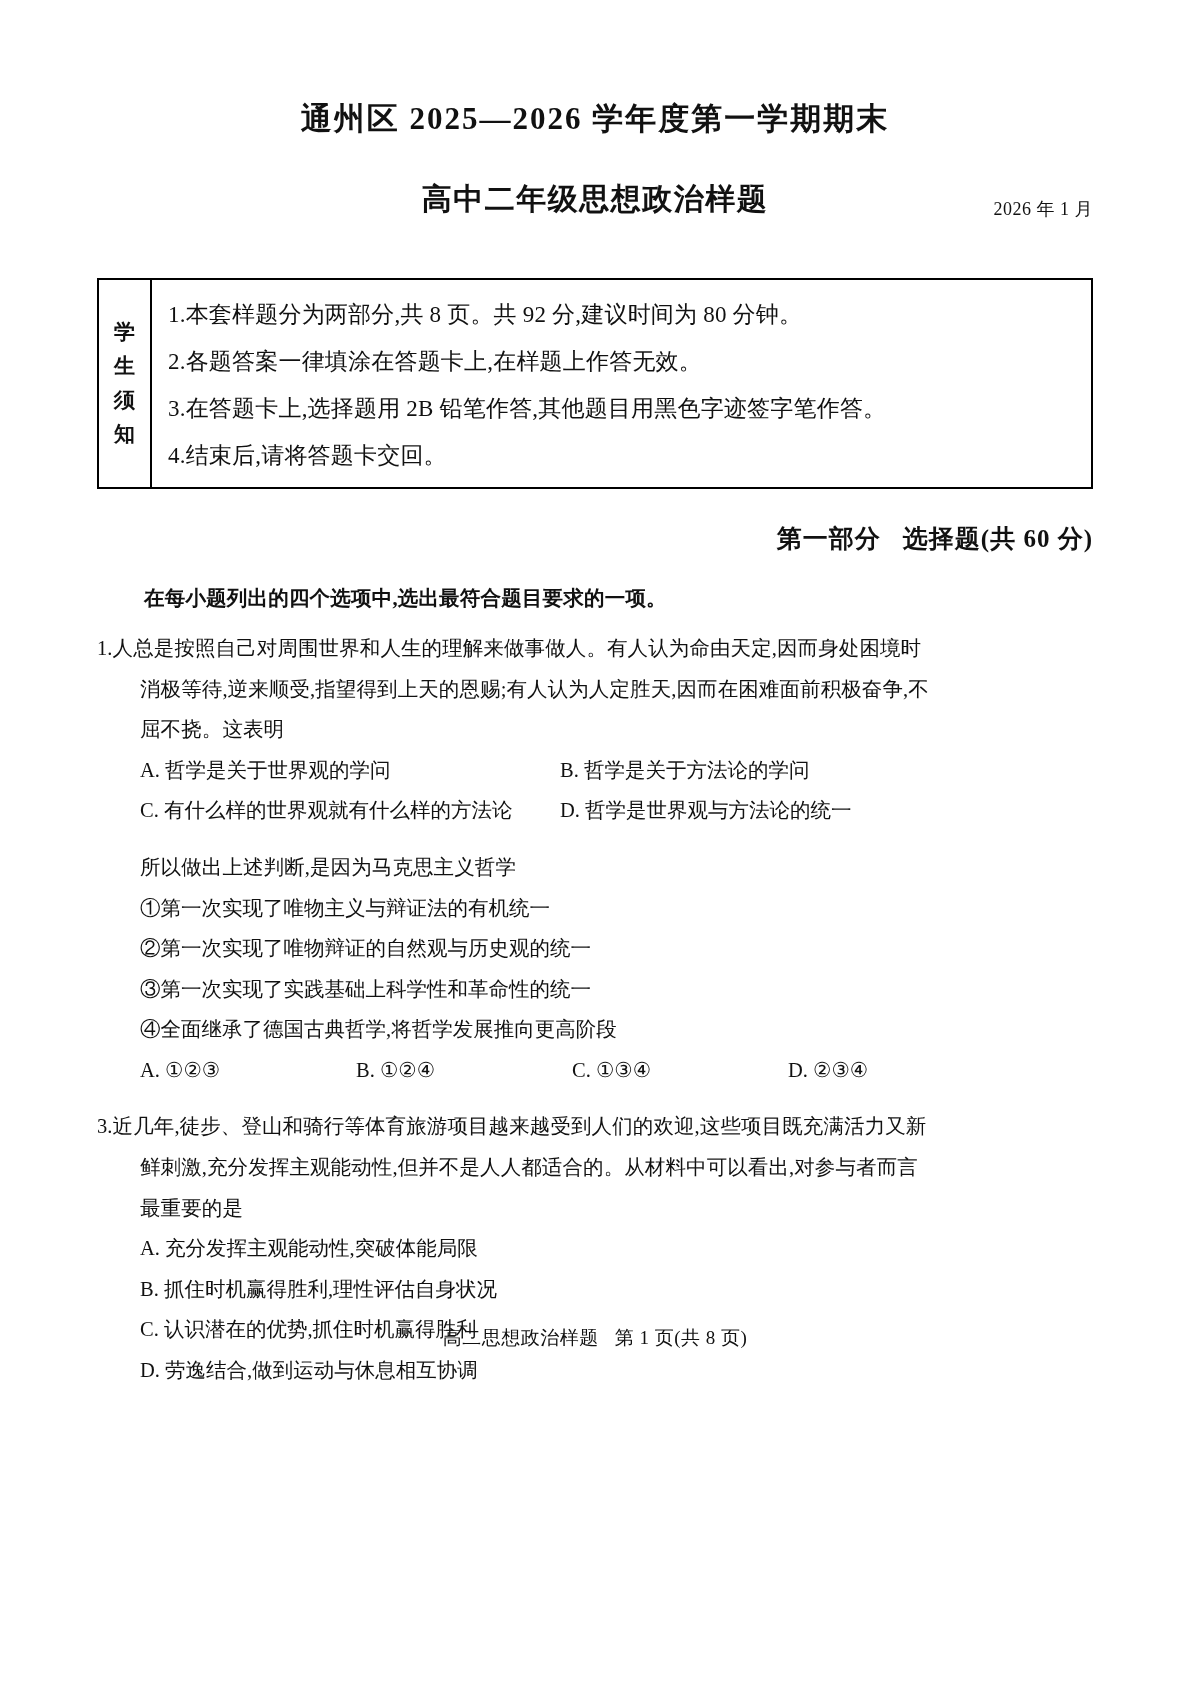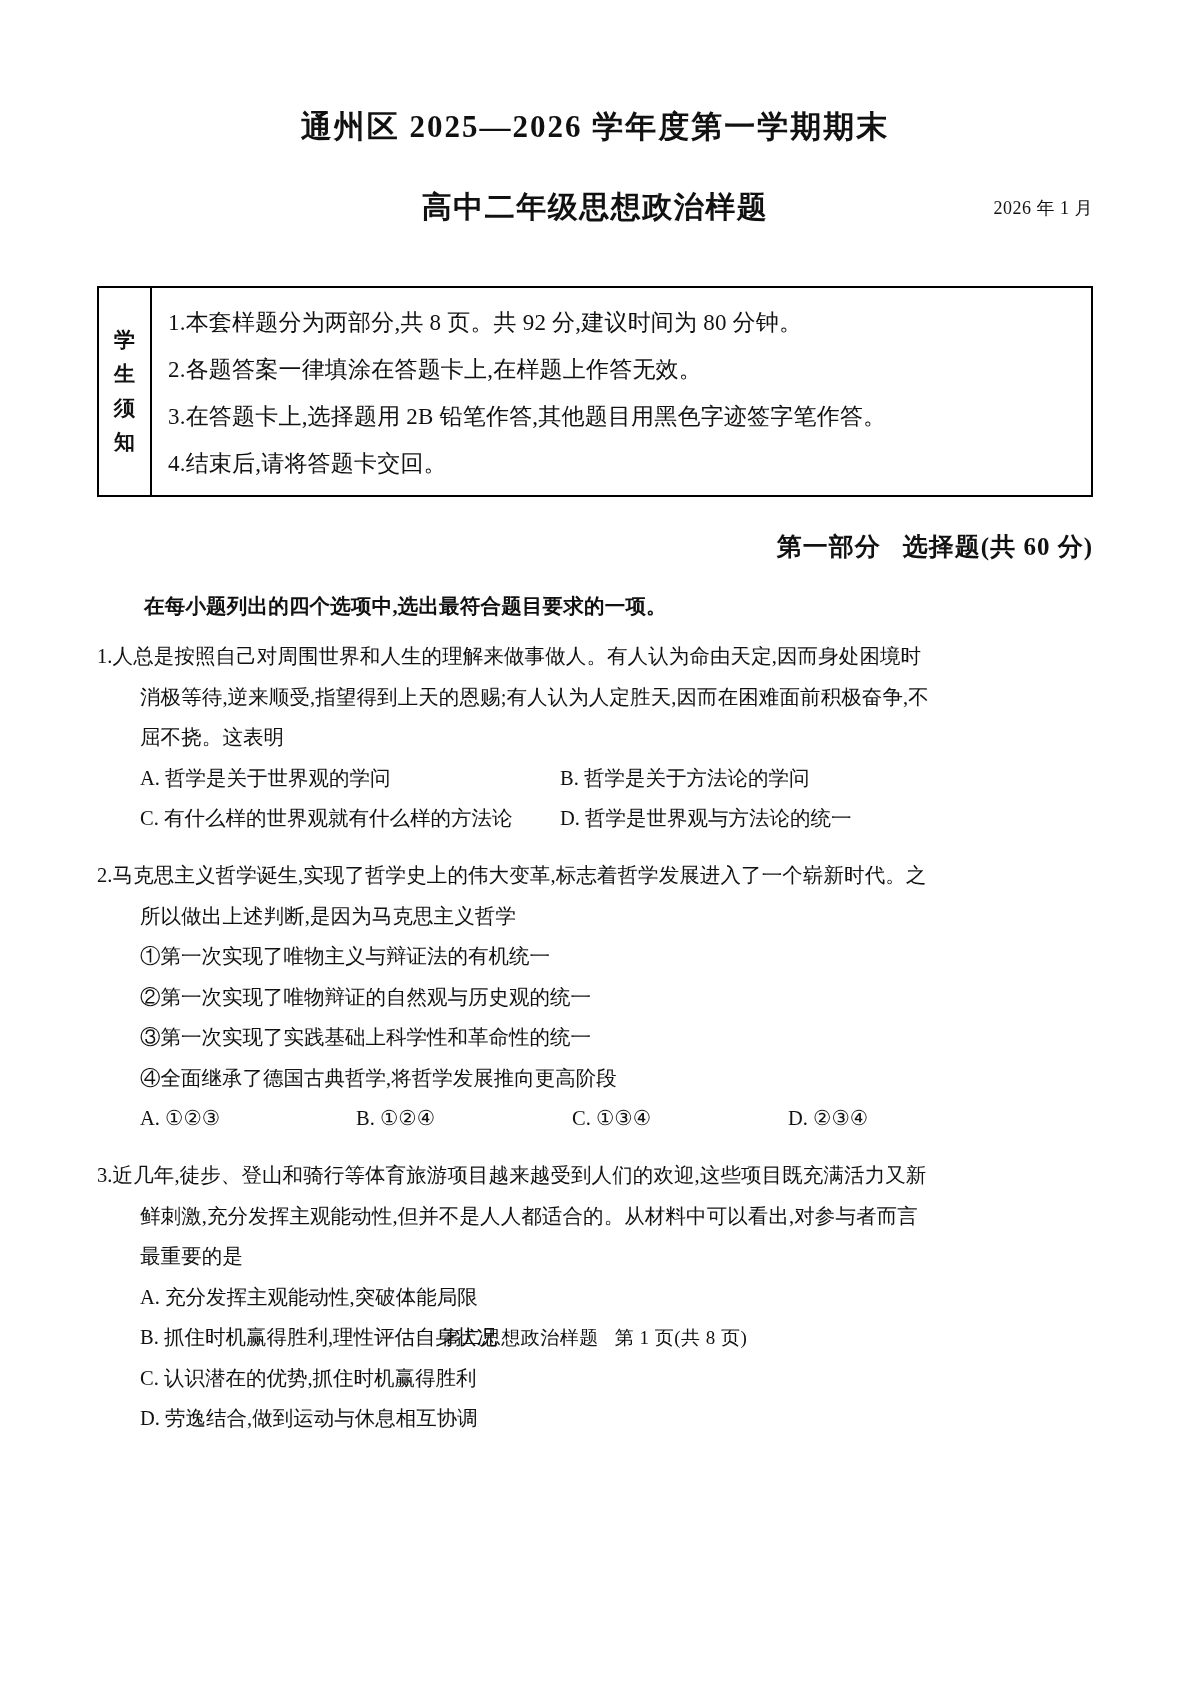--- a/index.html
+++ b/index.html
@@ -14,21 +14,21 @@
     font-family: "Liberation Serif", "DejaVu Serif", serif;
     color: #111111;
     position: relative;
     overflow: hidden;
   }
   .page {
     position: relative;
     width: 1190px;
     height: 1392px;
     box-sizing: border-box;
-    padding: 16px 97px;
+    padding: 8px 97px;
   }
 
   
   .title-block {
     text-align: center;
     padding-top: 88px;
   }
   .title-main {
     font-size: 31px;
     font-weight: bold;
@@ -44,21 +44,21 @@
   .title-sub {
     font-size: 30px;
     font-weight: bold;
     letter-spacing: 1.5px;
     text-align: center;
     line-height: 1.2;
   }
   .title-date {
     position: absolute;
     right: 0;
-    bottom: 13px;
+    bottom: 4px;
     font-size: 18px;
     letter-spacing: 0.5px;
     white-space: nowrap;
   }
 
   
   .notice-box {
     margin-top: 53px;
     border: 2px solid #000;
     display: flex;
@@ -209,21 +209,20 @@
       <span class="opt">A. 哲学是关于世界观的学问</span>
       <span class="opt">B. 哲学是关于方法论的学问</span>
     </div>
     <div class="opt-row opt-2col">
       <span class="opt">C. 有什么样的世界观就有什么样的方法论</span>
       <span class="opt">D. 哲学是世界观与方法论的统一</span>
     </div>
   </div>
 
   <div class="q">
-    <div class="q-line q-first"><span class="q-num">2.</span><span>马克思主义哲学诞生,实现了哲学史上的伟大变革,标志着哲学发展进入了一个崭新时代。之</span></div>
     <div class="q-line q-cont">所以做出上述判断,是因为马克思主义哲学</div>
     <div class="opt-stack">①第一次实现了唯物主义与辩证法的有机统一</div>
     <div class="opt-stack">②第一次实现了唯物辩证的自然观与历史观的统一</div>
     <div class="opt-stack">③第一次实现了实践基础上科学性和革命性的统一</div>
     <div class="opt-stack">④全面继承了德国古典哲学,将哲学发展推向更高阶段</div>
     <div class="opt-row opt-4col">
       <span class="opt">A. ①②③</span>
       <span class="opt">B. ①②④</span>
       <span class="opt">C. ①③④</span>
       <span class="opt">D. ②③④</span>

